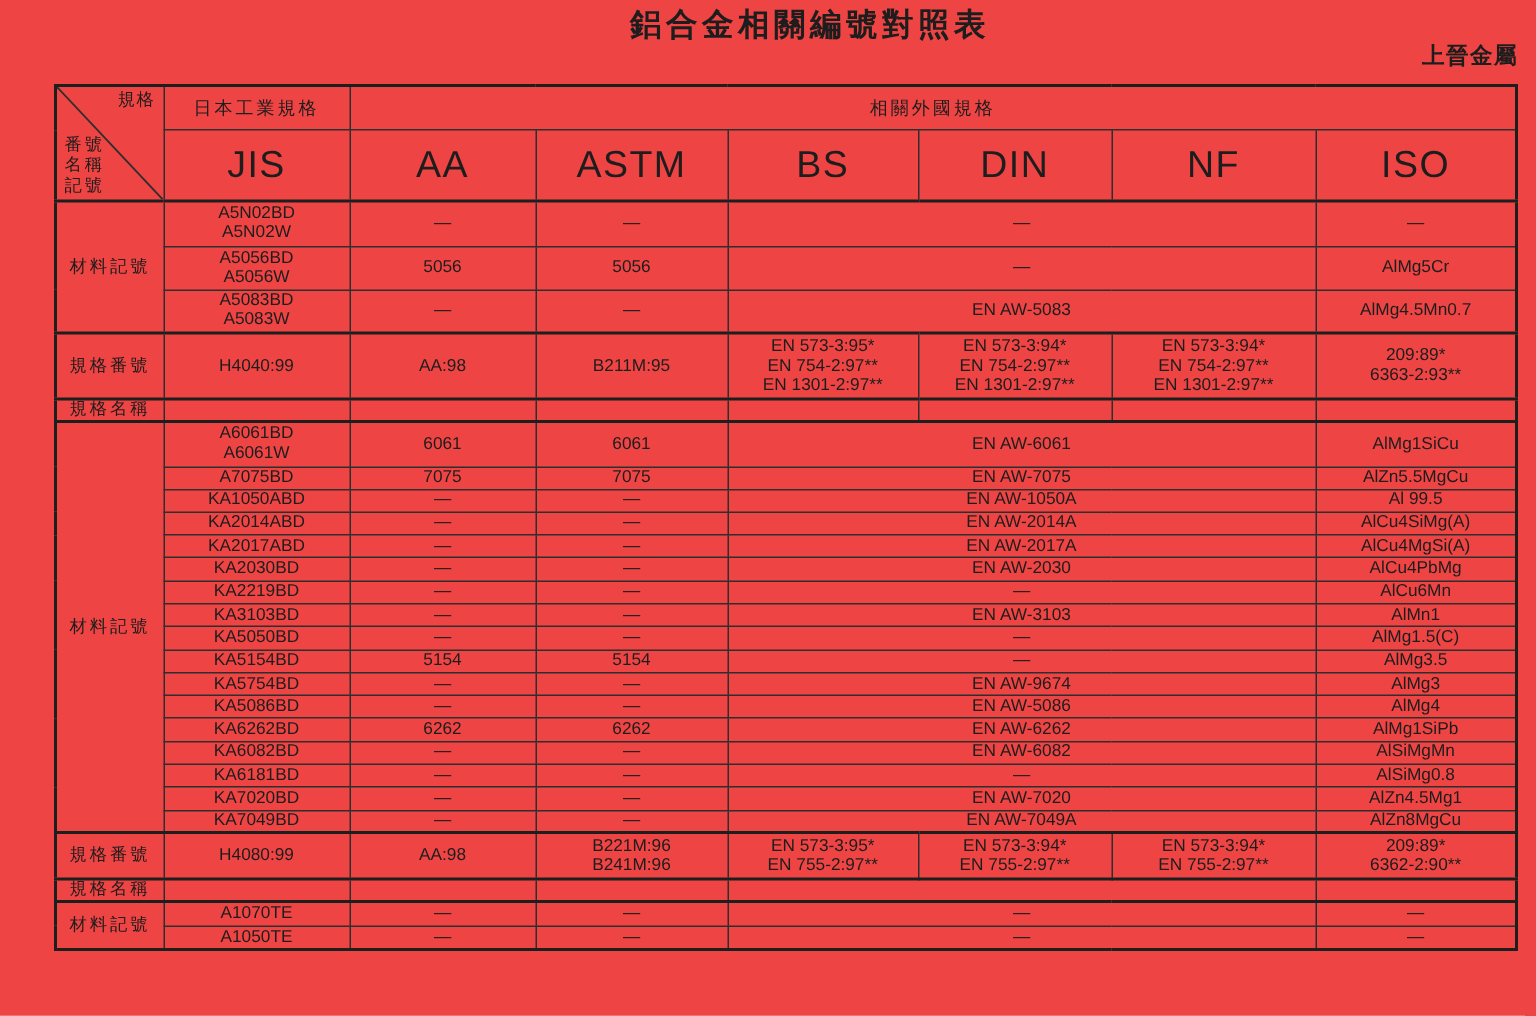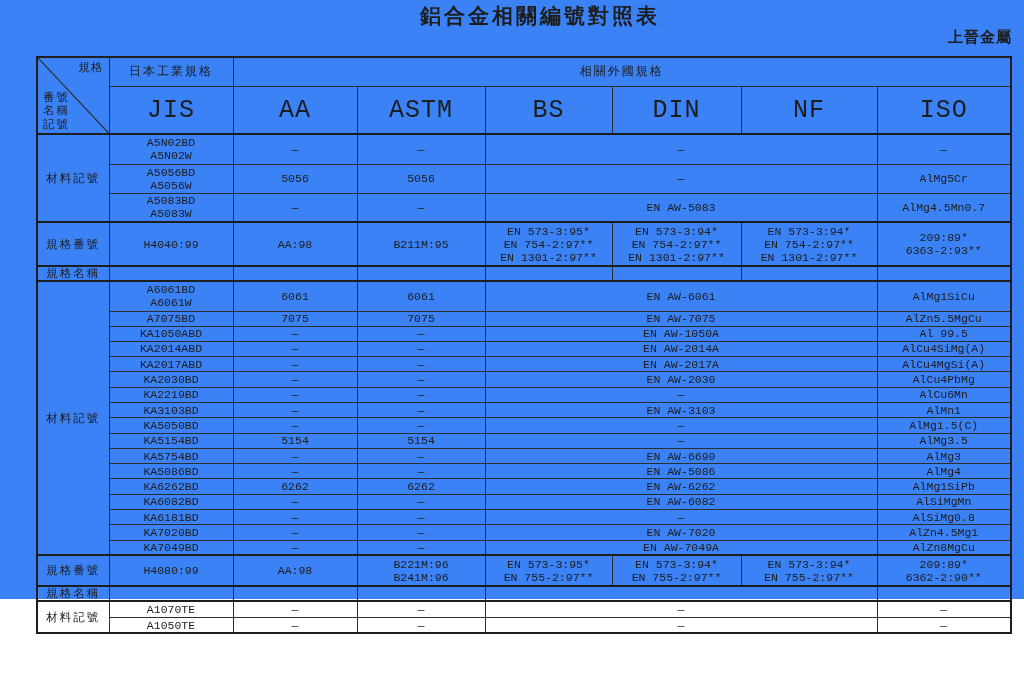--- a/index.html
+++ b/index.html
@@ -1,18 +1,18 @@
 <!DOCTYPE html>
 <html><head>
 <meta charset="utf-8">
 <style>
   html,body{margin:0;padding:0;}
   body{width:1024px;height:677px;background:#ffffff;overflow:hidden;}
-  .page{position:relative;width:1024px;height:599px;background:#3b82f6;
-        font-family:Liberation Mono, monospace;color:#1d1d1d;}
+  .page{position:relative;width:1024px;height:677px;background:#ef4444;
+        font-family:Liberation Sans, sans-serif;color:#1d1d1d;}
   .doc-title{position:absolute;left:540px;top:2px;transform:translateX(-50%);
         font-size:21px;font-weight:700;letter-spacing:3px;white-space:nowrap;}
   .company{position:absolute;right:12px;top:28px;font-size:15px;font-weight:700;letter-spacing:1px;}
   table.cmp{position:absolute;left:36px;top:56px;width:974px;border-collapse:collapse;
         table-layout:fixed;border:2px solid #1e1e1e;}
   table.cmp td{border:1px solid #2e2e2e;padding:0;text-align:center;vertical-align:middle;
         font-size:11.5px;line-height:13px;overflow:hidden;white-space:nowrap;}
   tr.ghead-row td{height:28px;font-size:12px;letter-spacing:2px;margin-top:12px;}
   tr.colhead td{height:46px;font-size:25px;letter-spacing:1px;border-bottom:2px solid #1e1e1e;}
   tr.thick td{border-top:2px solid #1e1e1e;}
@@ -177,21 +177,21 @@
           <td>KA5154BD</td>
           <td>5154</td>
           <td>5154</td>
           <td colspan="3">—</td>
           <td>AlMg3.5</td>
         </tr>
         <tr style="height: 15.3px;">
           <td>KA5754BD</td>
           <td>—</td>
           <td>—</td>
-          <td colspan="3">EN AW-6690</td>
+          <td colspan="3">EN AW-9674</td>
           <td>AlMg3</td>
         </tr>
         <tr style="height: 15.3px;">
           <td>KA5086BD</td>
           <td>—</td>
           <td>—</td>
           <td colspan="3">EN AW-5086</td>
           <td>AlMg4</td>
         </tr>
         <tr style="height: 15.3px;">

